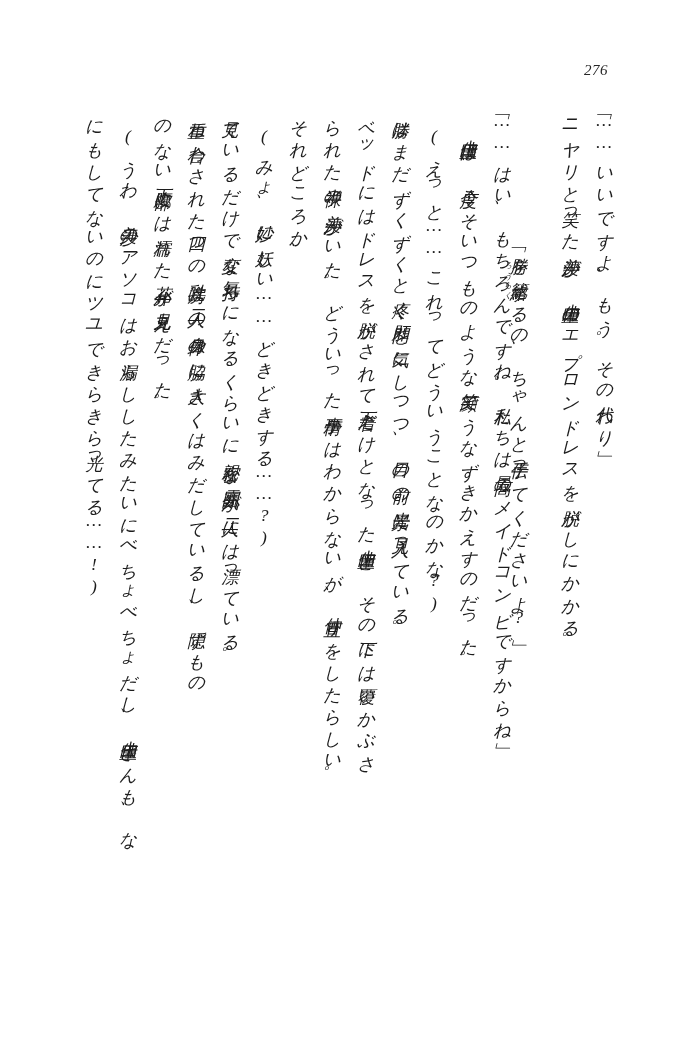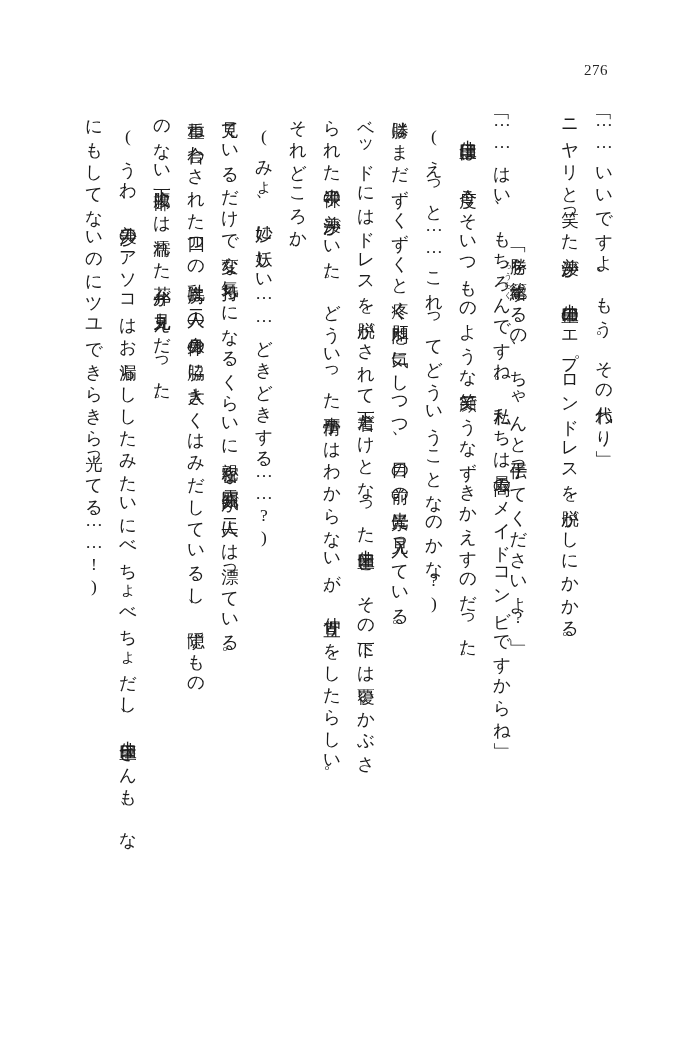--- a/index.html
+++ b/index.html
@@ -14,20 +14,21 @@
     color: #1a1a1a;
     position: relative;
     overflow: hidden;
   }
 
   #page {
     width: 700px;
     height: 1050px;
     position: relative;
     background: #ffffff;
+    font-style: italic;
   }
 
   
   #page-number {
     position: absolute;
     top: 62px;
     right: 92px;
     font-size: 15px;
     letter-spacing: 0.5px;
     color: #262626;

